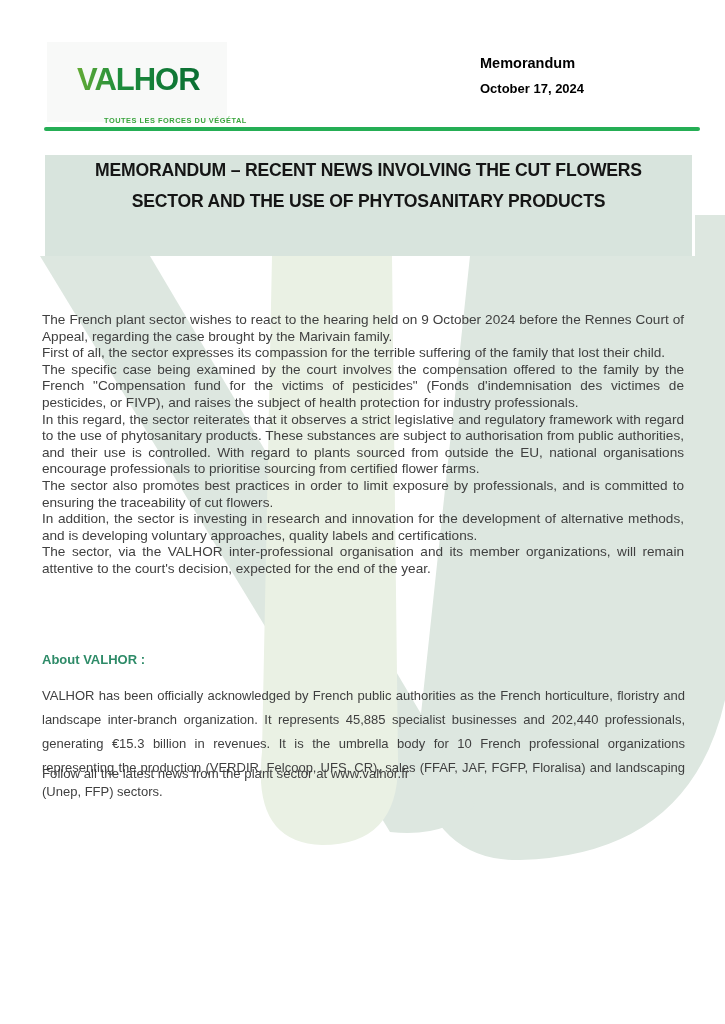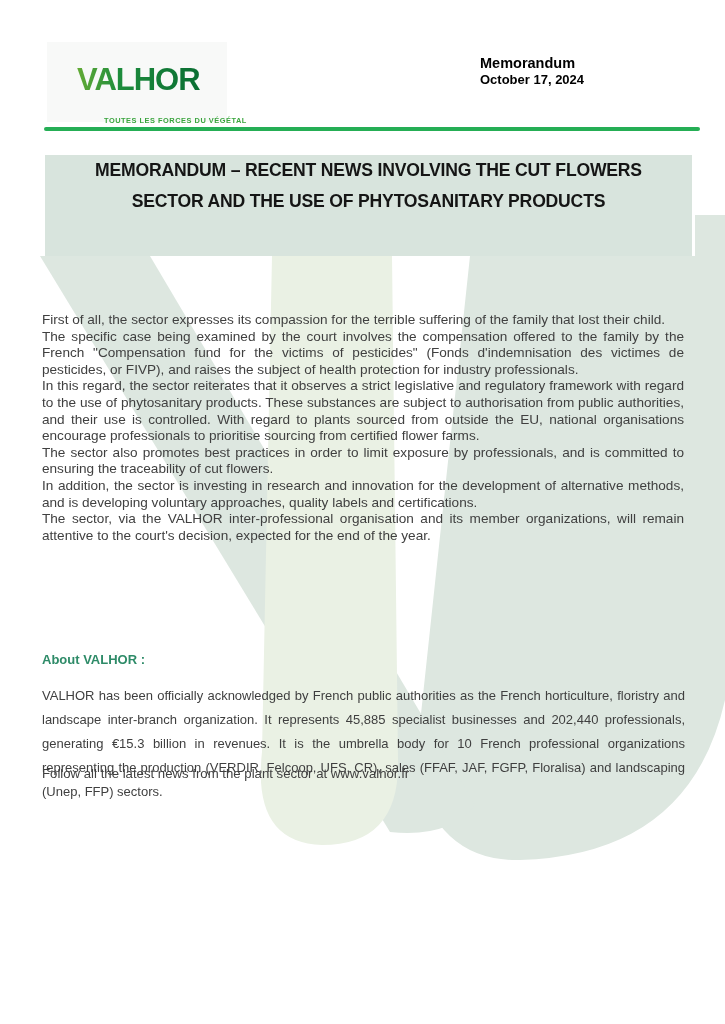--- a/index.html
+++ b/index.html
@@ -55,21 +55,21 @@
     position: absolute;
     left: 480px; top: 55px;
     z-index: 2;
   }
   .memo-type {
     font-size: 14.5px;
     font-weight: 700;
     color: #000000;
   }
   .memo-date {
-    margin-top: 1px;
+    margin-top: 10px;
     font-size: 13px;
     font-weight: 700;
     color: #000000;
   }
   .green-rule {
     position: absolute;
     left: 44px; top: 127px;
     width: 656px; height: 4px;
     background: #25ae55;
     border-radius: 2px;
@@ -158,20 +158,21 @@
     <div class="memo-date">October 17, 2024</div>
   </div>
 
   <div class="green-rule"></div>
 
   <div class="title-box">
     <div class="title-text">MEMORANDUM – RECENT NEWS INVOLVING THE CUT FLOWERS SECTOR AND THE USE OF PHYTOSANITARY PRODUCTS</div>
   </div>
 
   <div class="body-block">
+    <p>The French plant sector wishes to react to the hearing held on 9 October 2024 before the Rennes Court of Appeal, regarding the case brought by the Marivain family.</p>
     <p>First of all, the sector expresses its compassion for the terrible suffering of the family that lost their child.</p>
     <p>The specific case being examined by the court involves the compensation offered to the family by the French "Compensation fund for the victims of pesticides" (Fonds d'indemnisation des victimes de pesticides, or FIVP), and raises the subject of health protection for industry professionals.</p>
     <p>In this regard, the sector reiterates that it observes a strict legislative and regulatory framework with regard to the use of phytosanitary products. These substances are subject to authorisation from public authorities, and their use is controlled. With regard to plants sourced from outside the EU, national organisations encourage professionals to prioritise sourcing from certified flower farms.</p>
     <p>The sector also promotes best practices in order to limit exposure by professionals, and is committed to ensuring the traceability of cut flowers.</p>
     <p>In addition, the sector is investing in research and innovation for the development of alternative methods, and is developing voluntary approaches, quality labels and certifications.</p>
     <p>The sector, via the VALHOR inter-professional organisation and its member organizations, will remain attentive to the court's decision, expected for the end of the year.</p>
   </div>
 
   <div class="about-heading">About VALHOR :</div>
   <div class="about-text">VALHOR has been officially acknowledged by French public authorities as the French horticulture, floristry and landscape inter-branch organization. It represents 45,885 specialist businesses and 202,440 professionals, generating €15.3 billion in revenues. It is the umbrella body for 10 French professional organizations representing the production (VERDIR, Felcoop, UFS, CR), sales (FFAF, JAF, FGFP, Floralisa) and landscaping (Unep, FFP) sectors.</div>

